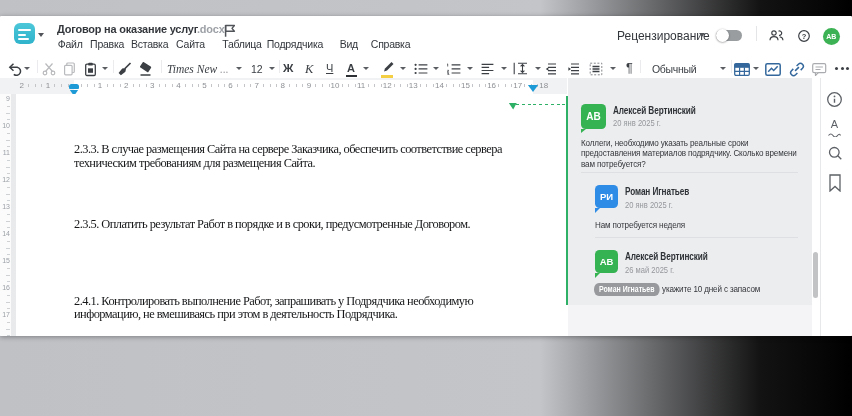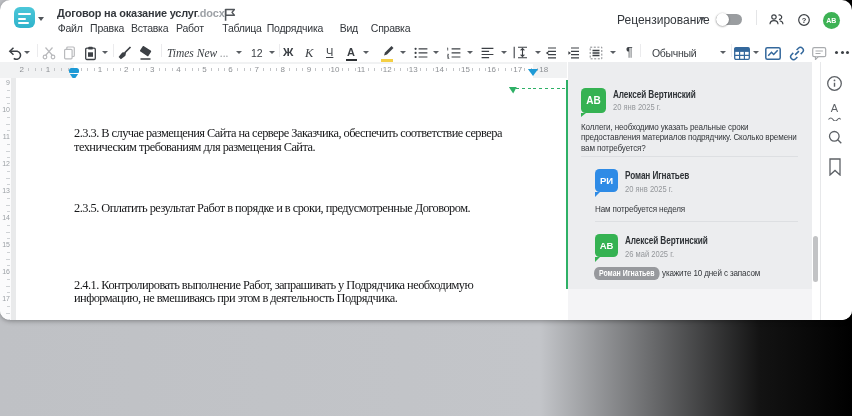--- a/index.html
+++ b/index.html
@@ -1,16 +1,16 @@
 <!DOCTYPE html>
 <html><head><meta charset="utf-8"><style>
 *{margin:0;padding:0;box-sizing:border-box}
 html,body{width:852px;height:416px;font-family:"Liberation Sans",sans-serif;-webkit-font-smoothing:antialiased}
 body{background:linear-gradient(90deg,#bfc1c5 0,#c3c5c9 540px,#131313 760px,#000 100%);}
-.win{position:absolute;left:0;top:0;width:852px;height:320px;border-radius:10px;background:#fff;overflow:hidden;box-shadow:0 1px 5px rgba(0,0,0,.35)}
+.win{position:absolute;left:0;top:16px;width:852px;height:320px;border-radius:1px;background:#fff;overflow:hidden;box-shadow:0 1px 5px rgba(0,0,0,.35)}
 .a{position:absolute}
 svg{display:block}
 
 .logo{left:13.5px;top:7px;width:21.5px;height:21px;border-radius:6px;background:linear-gradient(180deg,#4cc7d9,#2fb3cb)}
 .logo i{position:absolute;left:4px;background:#fff;height:2.2px;border-radius:1px}
 .lcaret{left:38px;top:17px}
 .caret{width:0;height:0;border-left:3.5px solid transparent;border-right:3.5px solid transparent;border-top:4px solid #51555a}
 .title{left:57px;top:6.5px;font-size:11.5px;font-weight:700;color:#33373c;letter-spacing:-.2px;white-space:nowrap;transform-origin:0 0;transform:scaleX(.95)}
 .title b{color:#9da1a6;font-weight:700}
 .menu{top:21.5px;font-size:10.5px;color:#33373c;white-space:nowrap;letter-spacing:-.25px}
@@ -73,21 +73,21 @@
     </div>
 <div class="a caret lcaret"></div>
 <div class="a title" id="title">Договор на оказание услуг<b>.docx</b></div>
 <svg class="a" style="left:224px;top:7.5px" width="12" height="13" viewBox="0 0 12 13">
       <path d="M1.6 1v11.8" stroke="#51555a" stroke-width="1.5" fill="none"></path>
       <path d="M1.6 1.5h8.8L8 4.4l2.4 2.8H1.6z" fill="none" stroke="#51555a" stroke-width="1.4" stroke-linejoin="round"></path>
     </svg>
 <div class="a menu" style="left:57.7px">Файл</div>
 <div class="a menu" style="left:90.1px">Правка</div>
 <div class="a menu" style="left:131px">Вставка</div>
-<div class="a menu" style="left:176.1px">Работ</div>
+<div class="a menu" style="left:176.1px">Сайта</div>
 <div class="a menu" style="left:222.2px">Таблица</div>
 <div class="a menu" style="left:266.8px">Подрядчика</div>
 <div class="a menu" style="left:339.7px">Вид</div>
 <div class="a menu" style="left:370.8px">Справка</div>
 <div class="a rev">Рецензирование</div>
 <div class="a caret" style="left:699px;top:17px"></div>
 <div class="a toggle"></div>
     <div class="a knob"></div>
 <div class="a hsep" style="left:755.5px;top:10px;height:15px"></div>
 <svg class="a" style="left:768.5px;top:13.5px" width="15" height="11" viewBox="0 0 15 11" fill="none" stroke="#3c4045" stroke-width="1.2">

